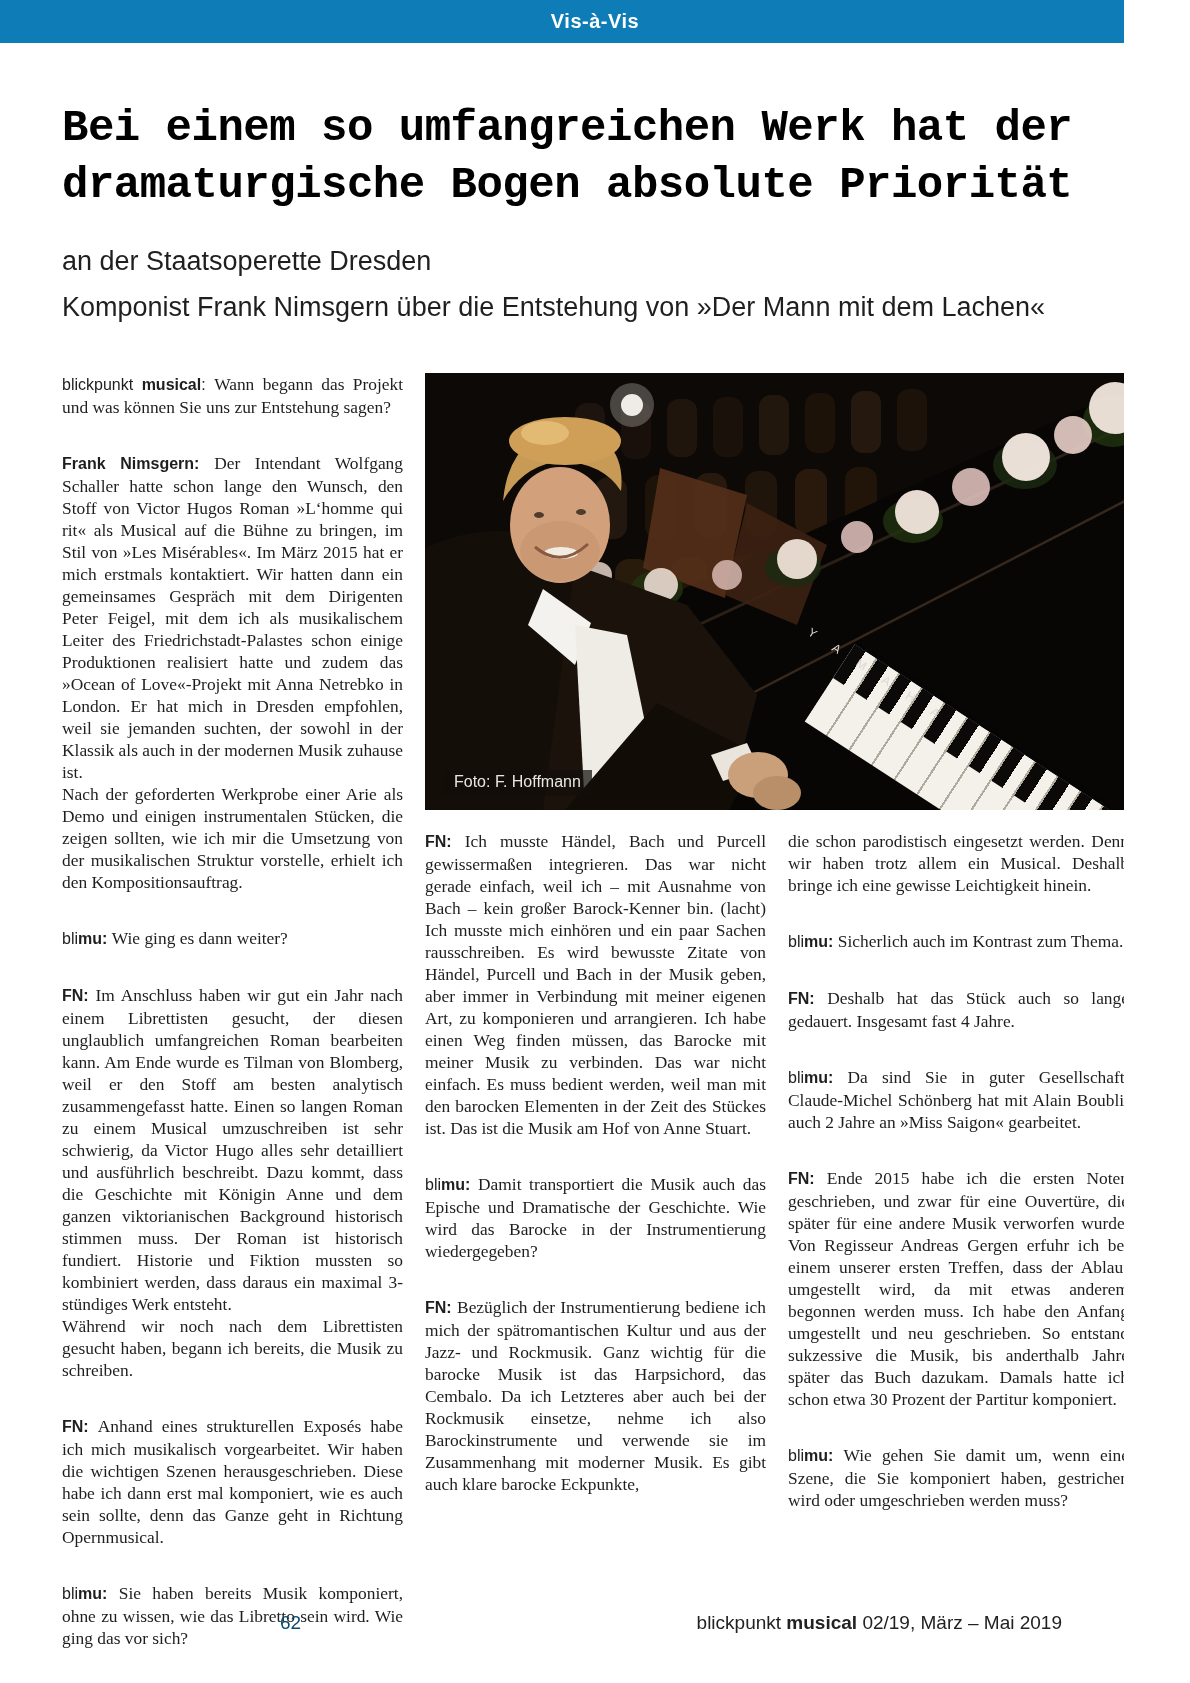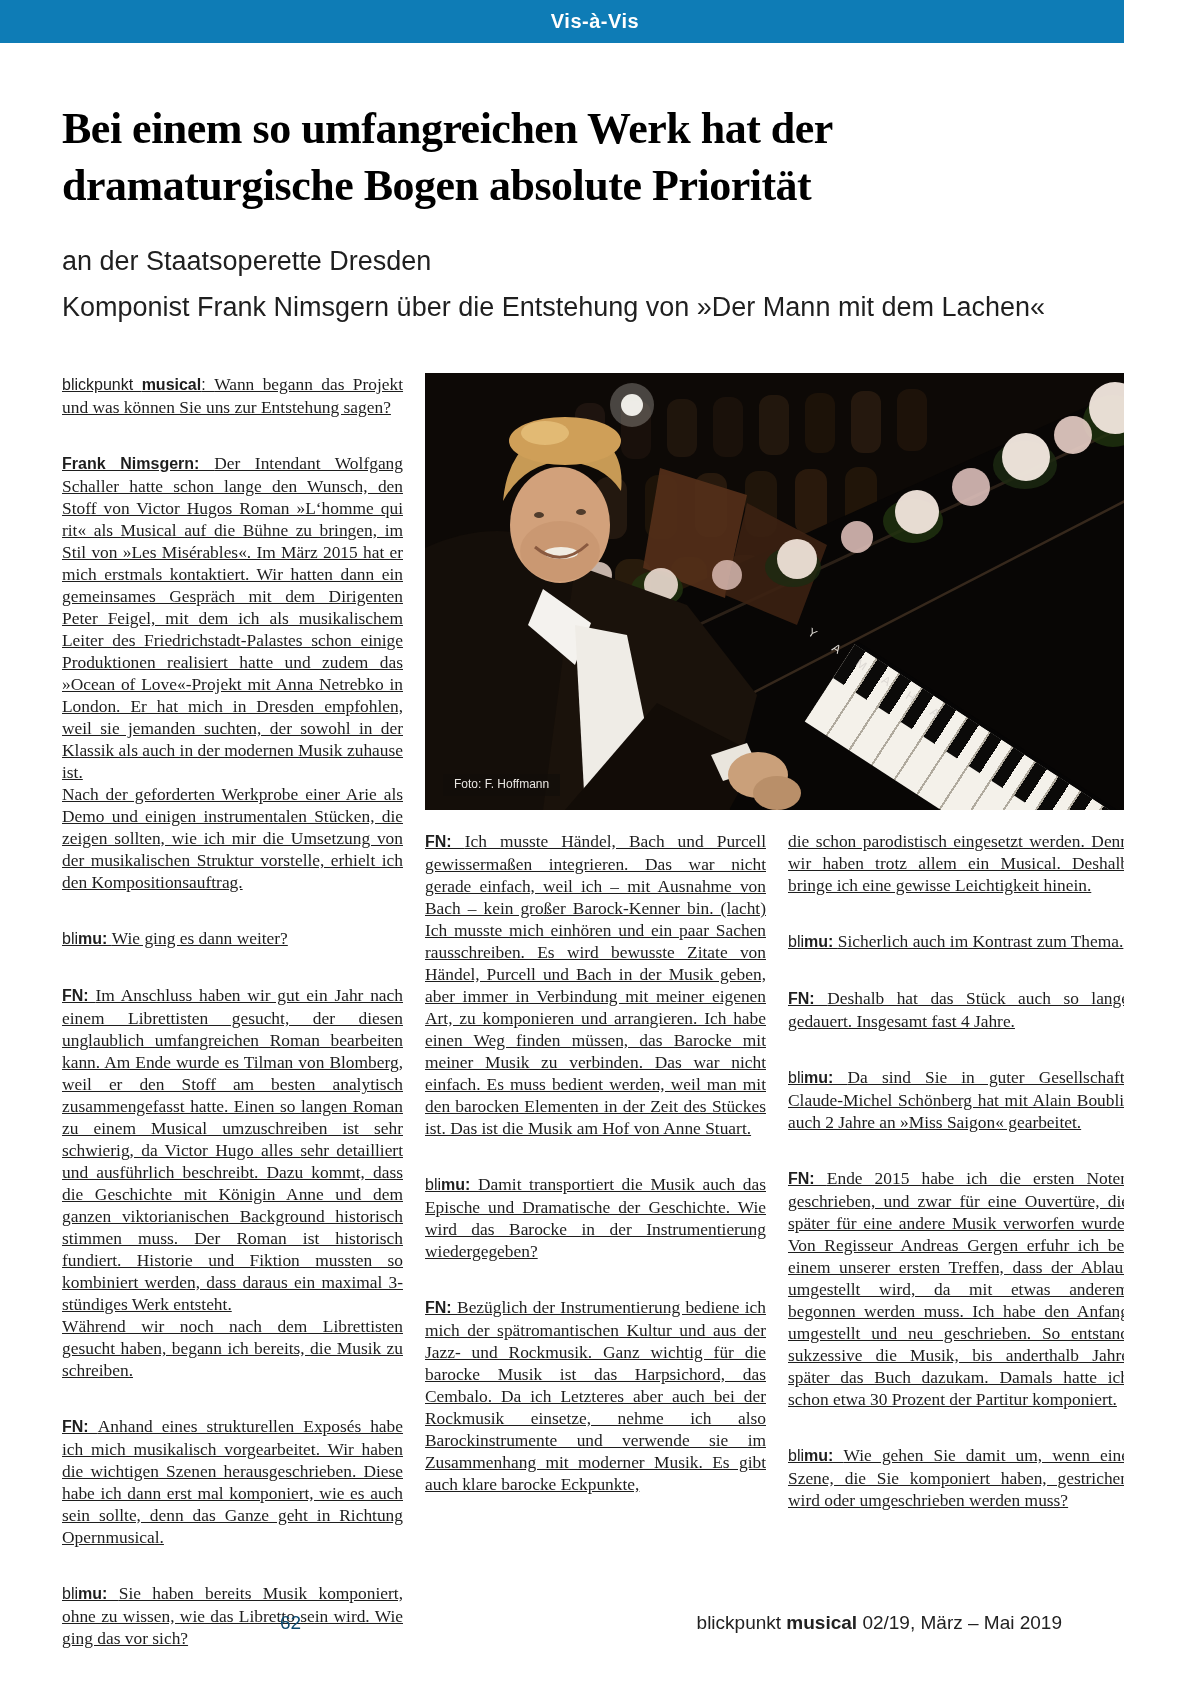--- a/index.html
+++ b/index.html
@@ -12,32 +12,32 @@
     position:absolute;left:0;top:0;width:1190px;height:43px;background:#0e7cb6;
     display:flex;align-items:center;justify-content:center;
   }
   .banner-label{
     color:#ffffff;font-family:"Liberation Sans",sans-serif;font-weight:bold;
     font-size:20px;letter-spacing:.5px;
   }
   
   .head-block{position:absolute;left:62px;top:100px;width:1066px;}
   .headline{
-    font-family:Liberation Serif, serif;font-weight:bold;color:#000;
+    font-family:Liberation Mono, monospace;font-weight:bold;color:#000;
     font-size:44px;line-height:57px;letter-spacing:-.5px;
   }
   .subtitle{
     margin-top:24px;font-family:"Liberation Sans",sans-serif;font-weight:400;
     color:#1f1f1f;font-size:27px;line-height:46px;
   }
   
   .content{position:absolute;left:62px;top:373px;width:1066px;display:flex;gap:22px;}
   .col{width:341px;flex:none;font-size:17.4px;line-height:22px;text-align:justify;}
   .col.pad-photo{padding-top:457px;}
-  .para{margin:34px 0 0 0;text-decoration:underline;}
+  .para{margin:34px 0 0 0;}
   .para:first-child{margin-top:0;}
   .para.cont{margin-top:0;}
   .label{font-family:"Liberation Sans",sans-serif;font-size:16px;}
   .label-bold{font-family:"Liberation Sans",sans-serif;font-size:16px;font-weight:bold;}
   
   .photo{
     position:absolute;left:363px;top:0;width:703px;height:437px;background:#0d0906;overflow:hidden;
   }
   .photo svg{position:absolute;left:0;top:0;}
   .piano-keys{
@@ -49,21 +49,21 @@
     background-size:100% 44%,100% 100%;
     background-repeat:no-repeat;
     border-top:4px solid #060505;
   }
   .piano-brand{
     position:absolute;left:388px;top:252px;transform:rotate(33deg);transform-origin:left top;
     color:#ddd9d4;font-family:"Liberation Sans",sans-serif;font-size:12px;letter-spacing:9px;white-space:nowrap;
   }
   .photo-caption{
     position:absolute;left:18px;bottom:14px;background:rgba(18,14,10,.72);
-    color:#e9e6e2;font-family:"Liberation Sans",sans-serif;font-size:12px;
+    color:#e9e6e2;font-family:"Liberation Sans",sans-serif;font-size:16px;
     padding:3px 11px 5px 11px;
   }
   
   .footer-page-number{
     position:absolute;left:280px;top:1612px;
     font-family:"Liberation Sans",sans-serif;font-size:19px;color:#0c4a6e;
   }
   .footer-journal{
     position:absolute;right:62px;top:1612px;text-align:right;
     font-family:"Liberation Sans",sans-serif;font-size:19px;color:#222;margin-left:36px;

